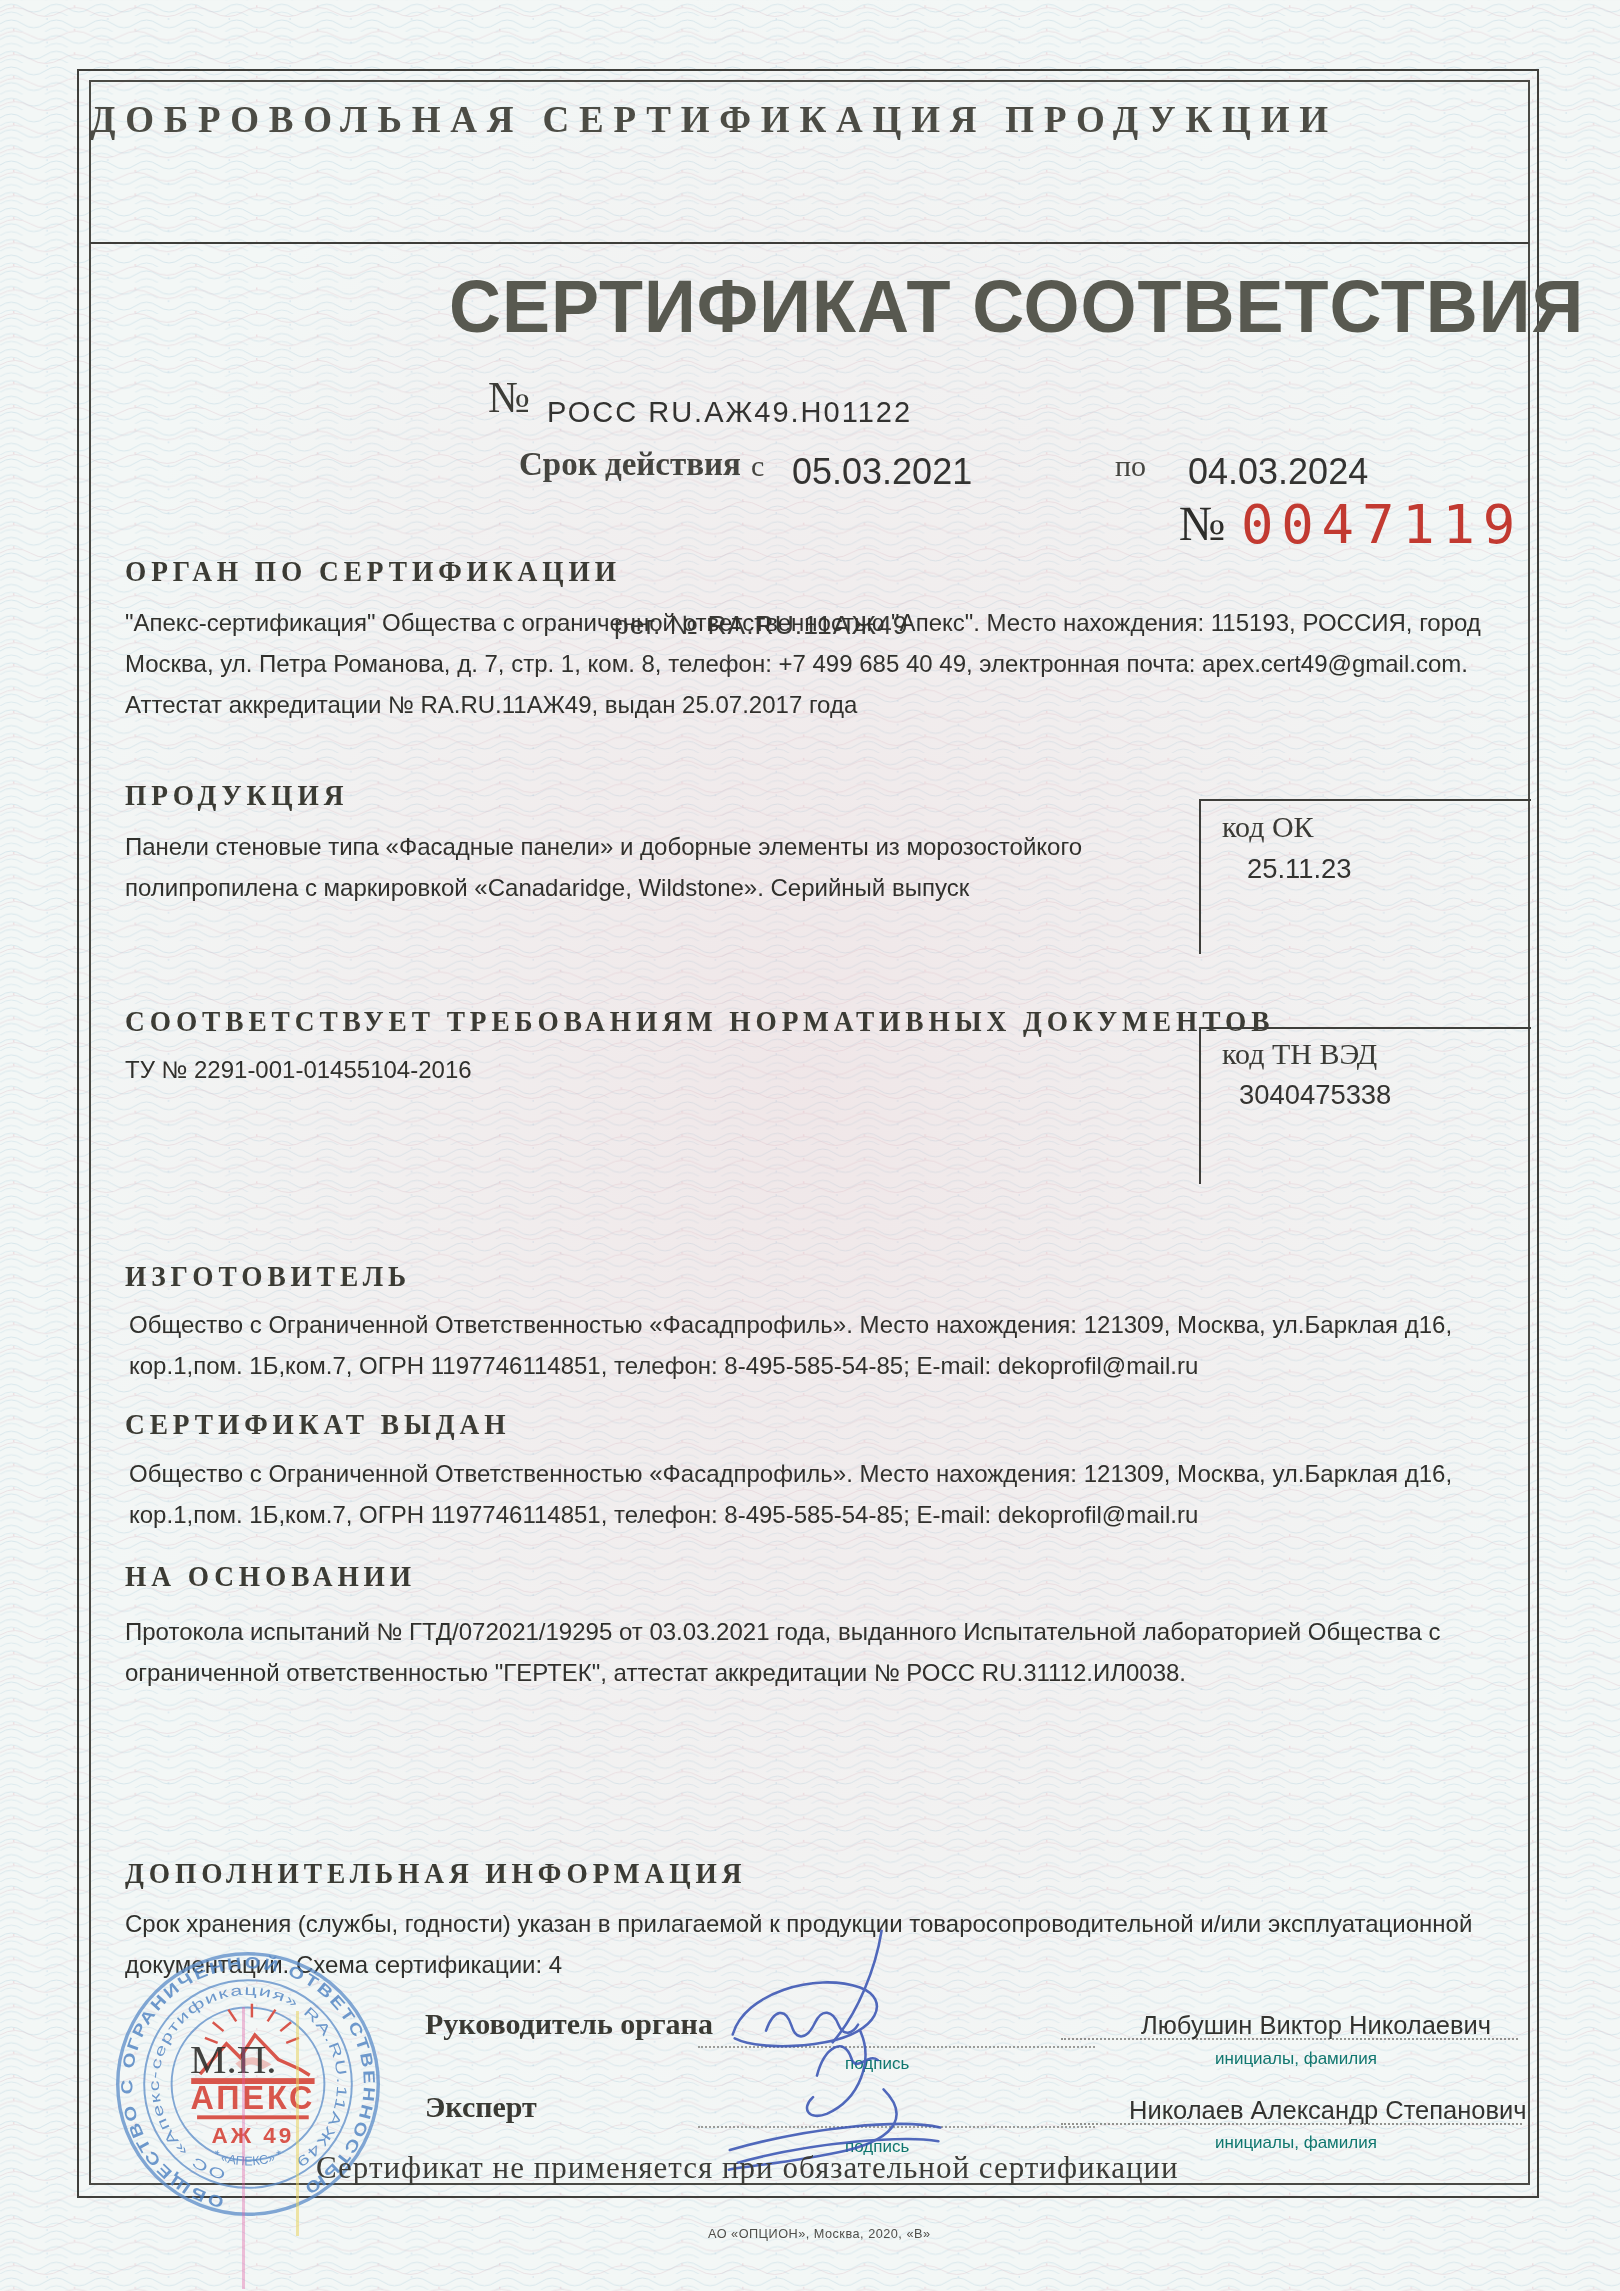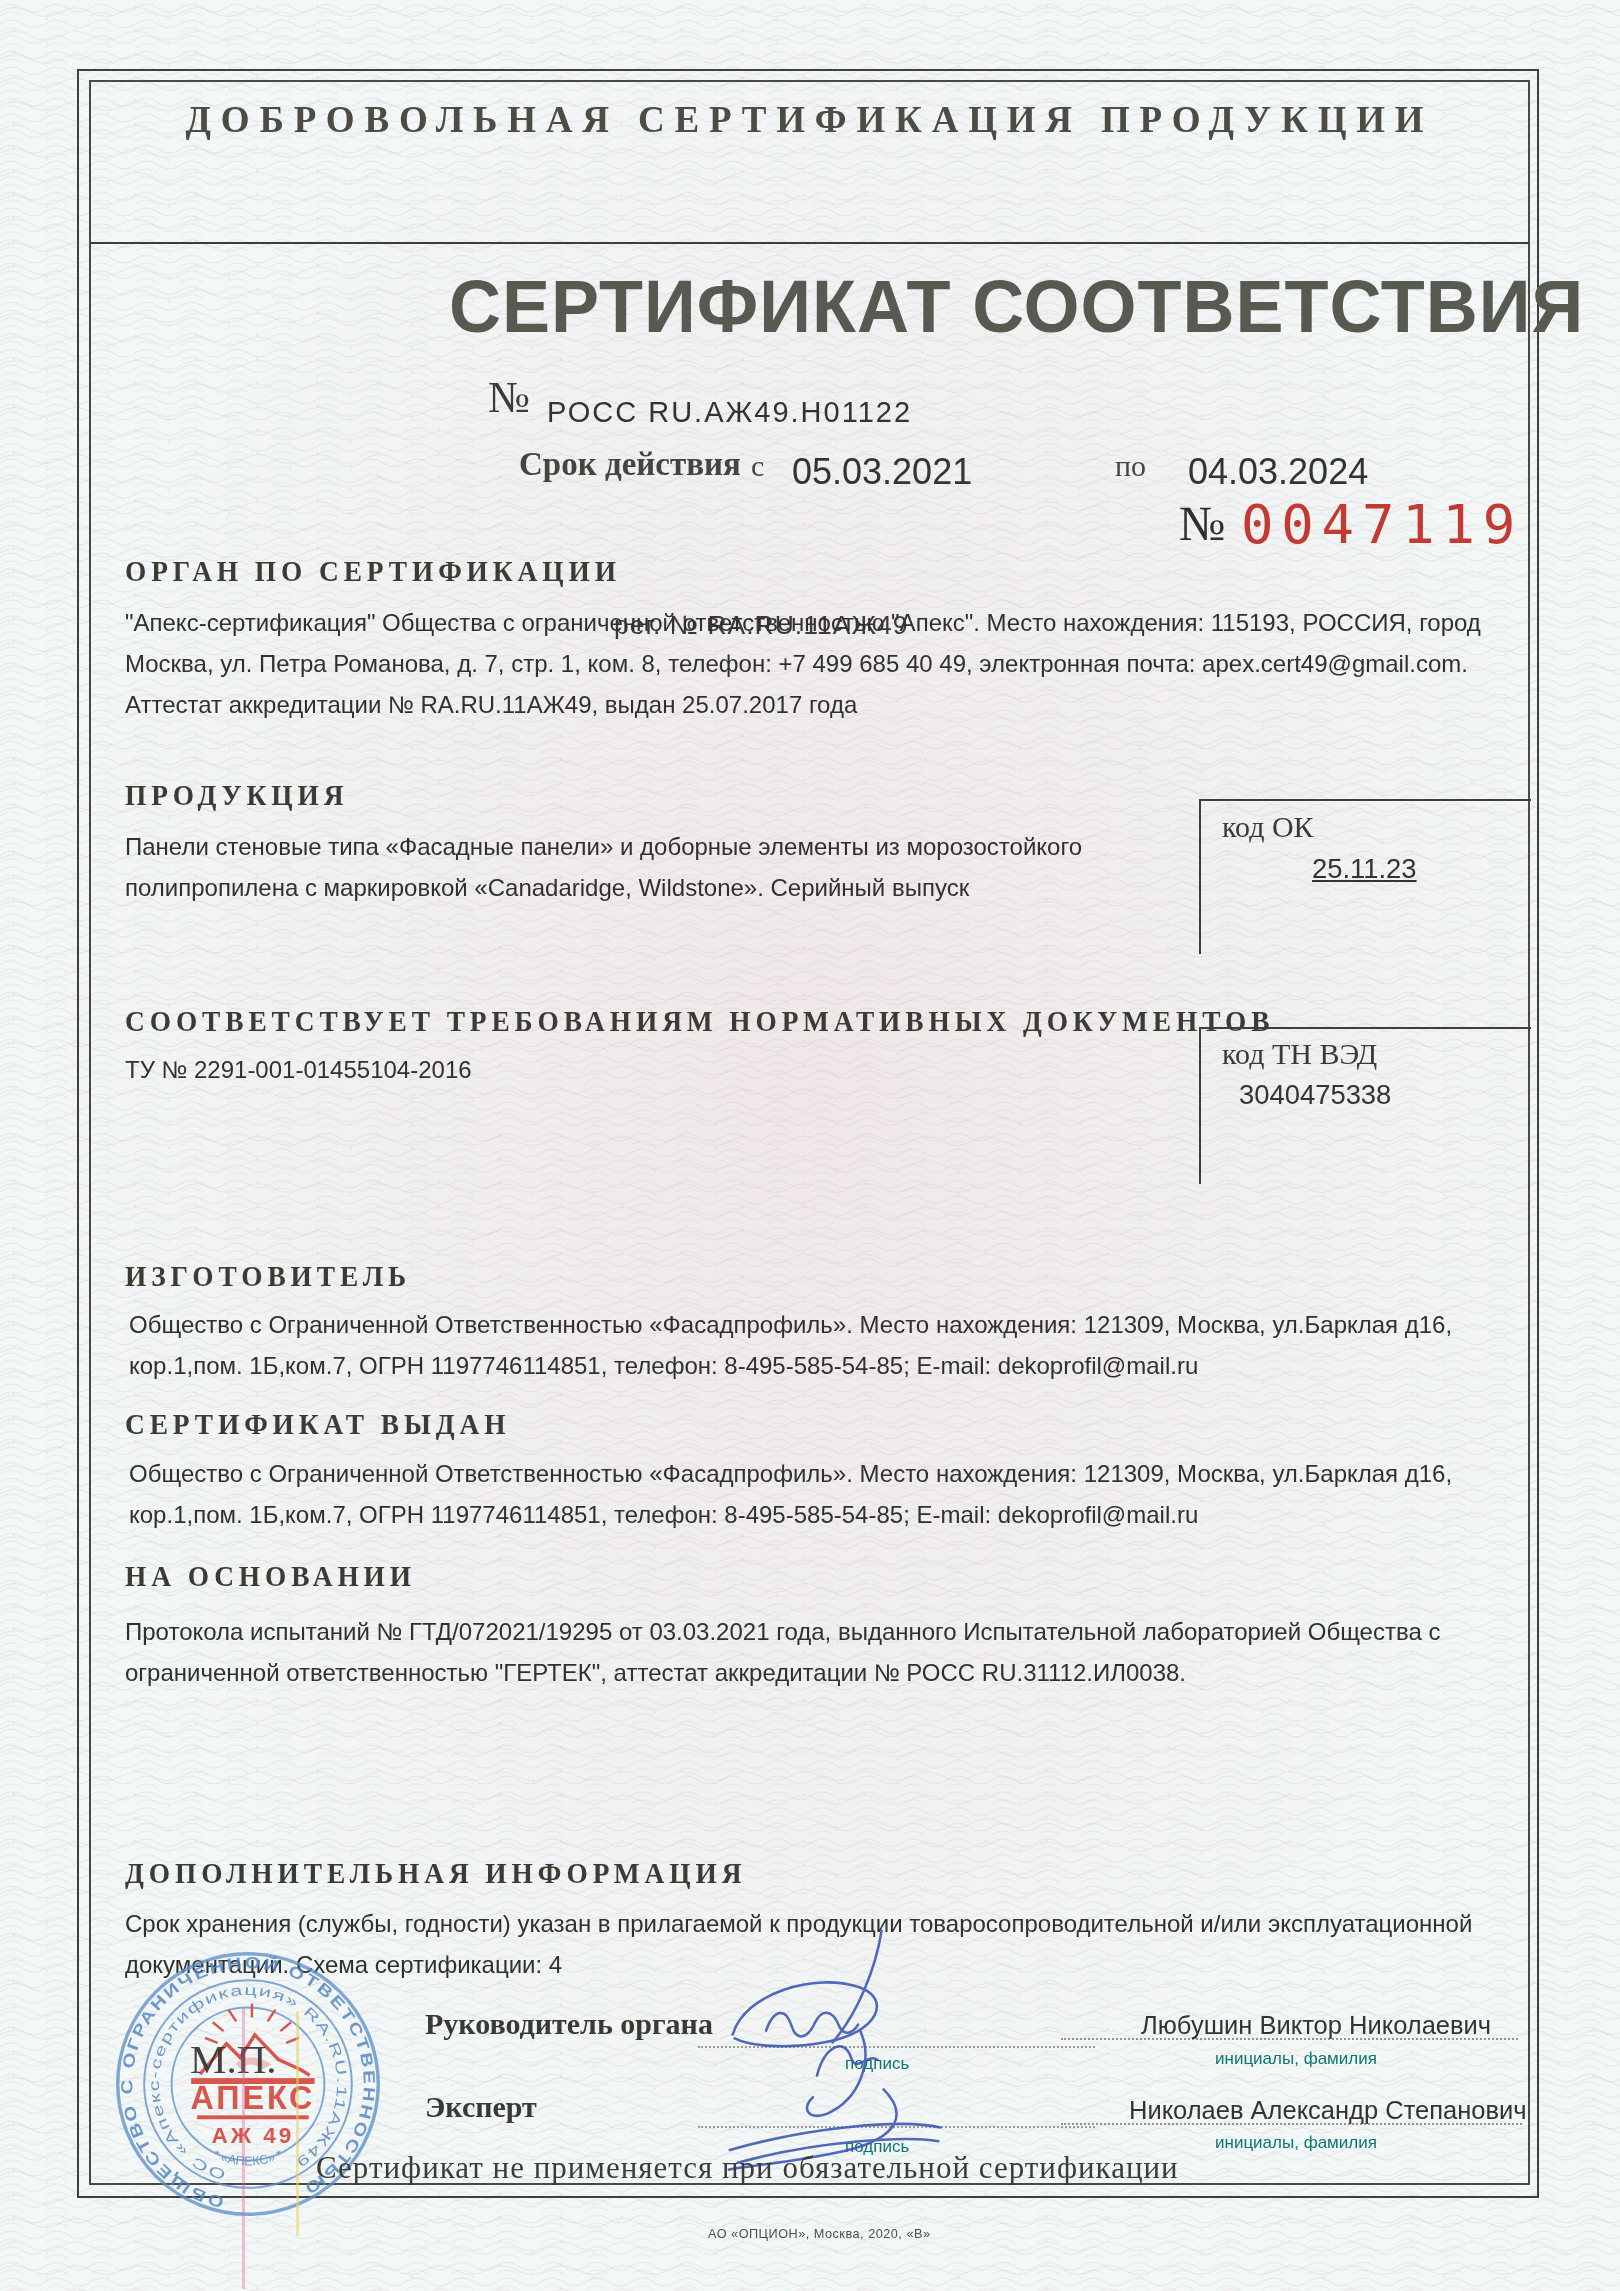--- a/index.html
+++ b/index.html
@@ -7,21 +7,21 @@
         font-family:"Liberation Sans",sans-serif;color:#35352f;}
   .abs{position:absolute;}
   svg{display:block;}
 
   
   .frame-outer{position:absolute;left:77px;top:69px;width:1462px;height:2129px;border:2.9px solid #3f3f3b;box-sizing:border-box;}
   .frame-inner{position:absolute;left:89px;top:80px;width:1441px;height:2105px;border:2px solid #4a4a45;box-sizing:border-box;}
   .header-sep{position:absolute;left:90px;top:242px;width:1439px;height:2px;background:#3d3d39;}
 
   
-  .banner{position:absolute;left:90px;top:98px;width:1439px;text-align:center;
+  .banner{position:absolute;left:90px;top:98px;width:1439px;
           font-family:"Liberation Serif",serif;font-weight:bold;font-size:37px;letter-spacing:9.8px;color:#4c4c45;}
   .title{position:absolute;left:449px;top:263px;font-family:"Liberation Sans",sans-serif;font-weight:bold;
          font-size:72px;letter-spacing:1px;color:#585950;transform:scaleY(1.04);transform-origin:left top;}
 
   
   .no-sign{font-family:"Liberation Serif",serif;color:#3d3d38;}
   .cert-number{font-size:29px;letter-spacing:2px;color:#323230;}
   .validity-label{font-family:"Liberation Serif",serif;font-weight:bold;font-size:33px;color:#454540;}
   .serif-small{font-family:"Liberation Serif",serif;font-size:30px;color:#454540;}
   .date{font-size:36px;color:#333331;}
@@ -108,21 +108,21 @@
   <div class="sec-heading" style="left:125px;top:556px;">ОРГАН ПО СЕРТИФИКАЦИИ</div>
   <div class="reg-note" style="left:614px;top:570px;margin-top:40px;">рег. № RA.RU.11АЖ49</div>
   <div class="sec-text" style="left:125px;top:602px;width:1387px;">"Апекс-сертификация" Общества с ограниченной ответственностью "Апекс". Место нахождения: 115193, РОССИЯ, город Москва, ул. Петра Романова, д. 7, стр. 1, ком. 8, телефон: +7 499 685 40 49, электронная почта: apex.cert49@gmail.com. Аттестат аккредитации № RA.RU.11АЖ49, выдан 25.07.2017 года</div>
 
   <div class="sec-heading" style="left:125px;top:780px;">ПРОДУКЦИЯ</div>
   <div class="sec-text" style="left:125px;top:826px;width:1024px;">Панели стеновые типа «Фасадные панели» и доборные элементы  из морозостойкого полипропилена с маркировкой «Canadaridge, Wildstone». Серийный выпуск</div>
 
   <div class="code-box-top" style="left:1199px;top:799px;width:332px;"></div>
   <div class="code-box-left" style="left:1199px;top:799px;height:155px;"></div>
   <div class="code-label" style="left:1222px;top:810px;">код ОК</div>
-  <div class="code-value" style="left:1312px;top:853px;text-decoration:underline;">25.11.23</div>
+  <div class="code-value" style="left:1247px;top:853px;">25.11.23</div>
 
   <div class="sec-heading" style="left:125px;top:1006px;">СООТВЕТСТВУЕТ ТРЕБОВАНИЯМ НОРМАТИВНЫХ ДОКУМЕНТОВ</div>
   <div class="sec-text" style="left:125px;top:1049px;width:980px;">ТУ № 2291-001-01455104-2016</div>
 
   <div class="code-box-top" style="left:1199px;top:1027px;width:332px;"></div>
   <div class="code-box-left" style="left:1199px;top:1027px;height:157px;"></div>
   <div class="code-label" style="left:1222px;top:1037px;">код ТН ВЭД</div>
   <div class="code-value" style="left:1239px;top:1079px;">3040475338</div>
 
   <div class="sec-heading" style="left:125px;top:1261px;">ИЗГОТОВИТЕЛЬ</div>

